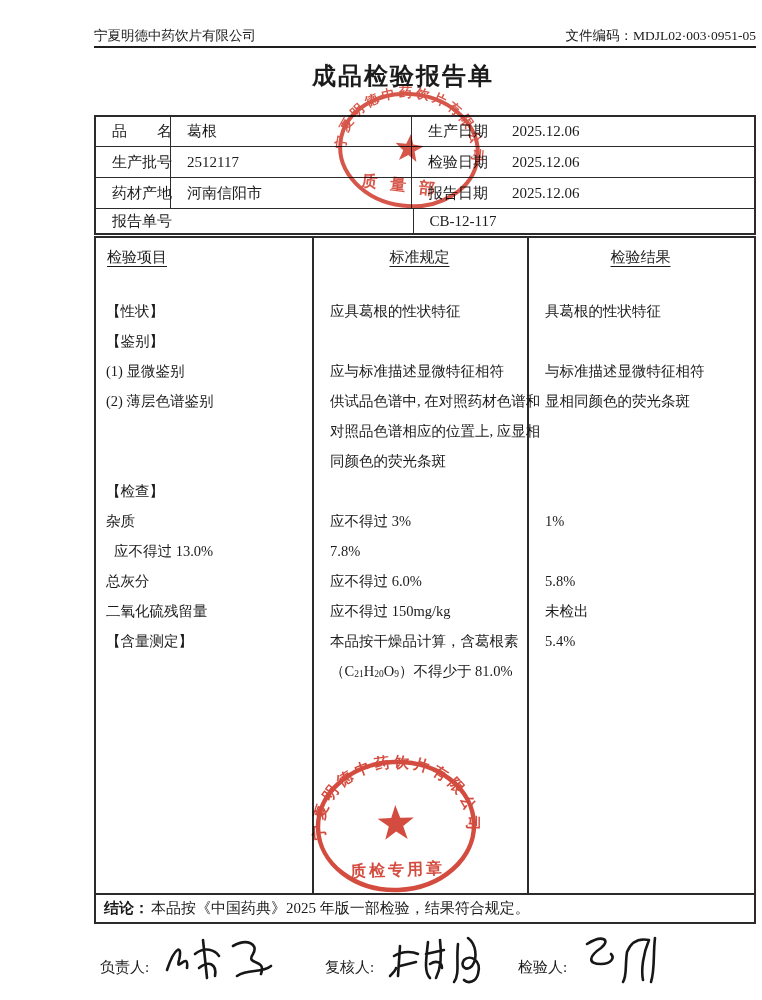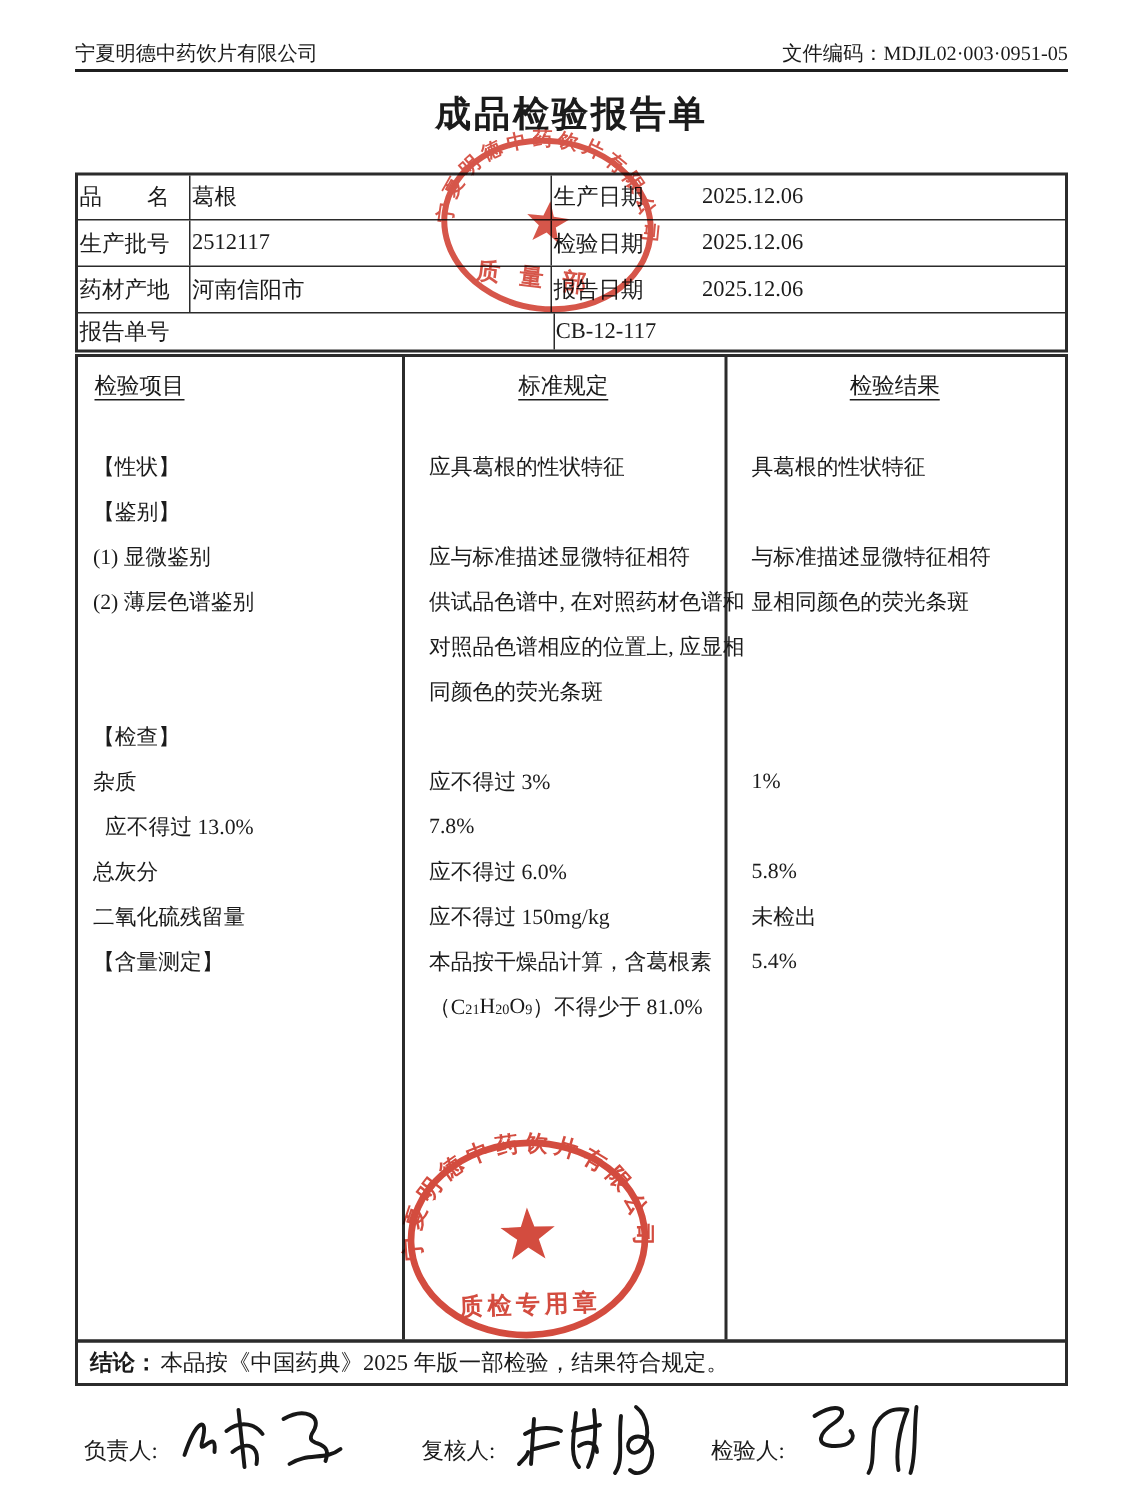--- a/index.html
+++ b/index.html
@@ -1,34 +1,34 @@
 <!DOCTYPE html>
 <html><head>
 <meta charset="utf-8">
 <style>
   html,body{margin:0;padding:0;}
   body{
     width:762px;height:1000px;position:relative;background:#ffffff;
     font-family:"Liberation Serif","DejaVu Serif",serif;color:#1b1b1b;
     overflow:hidden;
   }
-  .page{position:absolute;inset:0;}
+  .page{position:absolute;inset:0;margin-left:44px;}
 
   
   .doc-header{position:absolute;top:27px;left:50px;width:662px;display:flex;justify-content:space-between;font-size:13.5px;}
   .header-rule{position:absolute;top:46px;left:50px;width:662px;height:2px;background:#1f1f1f;}
   .title{position:absolute;top:60px;left:0;width:100%;margin:0;text-align:center;font-size:24px;font-weight:bold;letter-spacing:2px;}
 
   
   .info-table{position:absolute;top:115px;left:50px;width:662px;border:2px solid #2b2b2b;box-sizing:border-box;font-size:15px;background:transparent;}
   .info-row{display:grid;grid-template-columns:75px 241px 92px 1fr;height:29px;}
   .info-row + .info-row{border-top:1.5px solid #2b2b2b;}
   .info-row.r2,.info-row.r3{height:30px;}
   .info-row.r4{grid-template-columns:317.5px 1fr;height:24px;}
-  .ic{display:flex;align-items:center;padding-left:1px;box-sizing:border-box;white-space:nowrap;overflow:visible;}
+  .ic{display:flex;align-items:center;padding-left:16px;box-sizing:border-box;white-space:nowrap;overflow:visible;}
   .ic.br{border-right:1.5px solid #2b2b2b;}
   .ic.val2{padding-left:8px;}
 
   
   .main-table{position:absolute;top:236px;left:50px;width:662px;height:659px;border:2px solid #2b2b2b;box-sizing:border-box;}
   .vline{position:absolute;top:0;bottom:0;width:1.5px;background:#2b2b2b;}
   .vline.v1{left:216px;}
   .vline.v2{left:431px;}
   .mt-head{position:absolute;top:0;left:0;right:0;height:58px;font-size:15px;}
   .mt-head span{text-decoration:underline;text-underline-offset:4px;}

